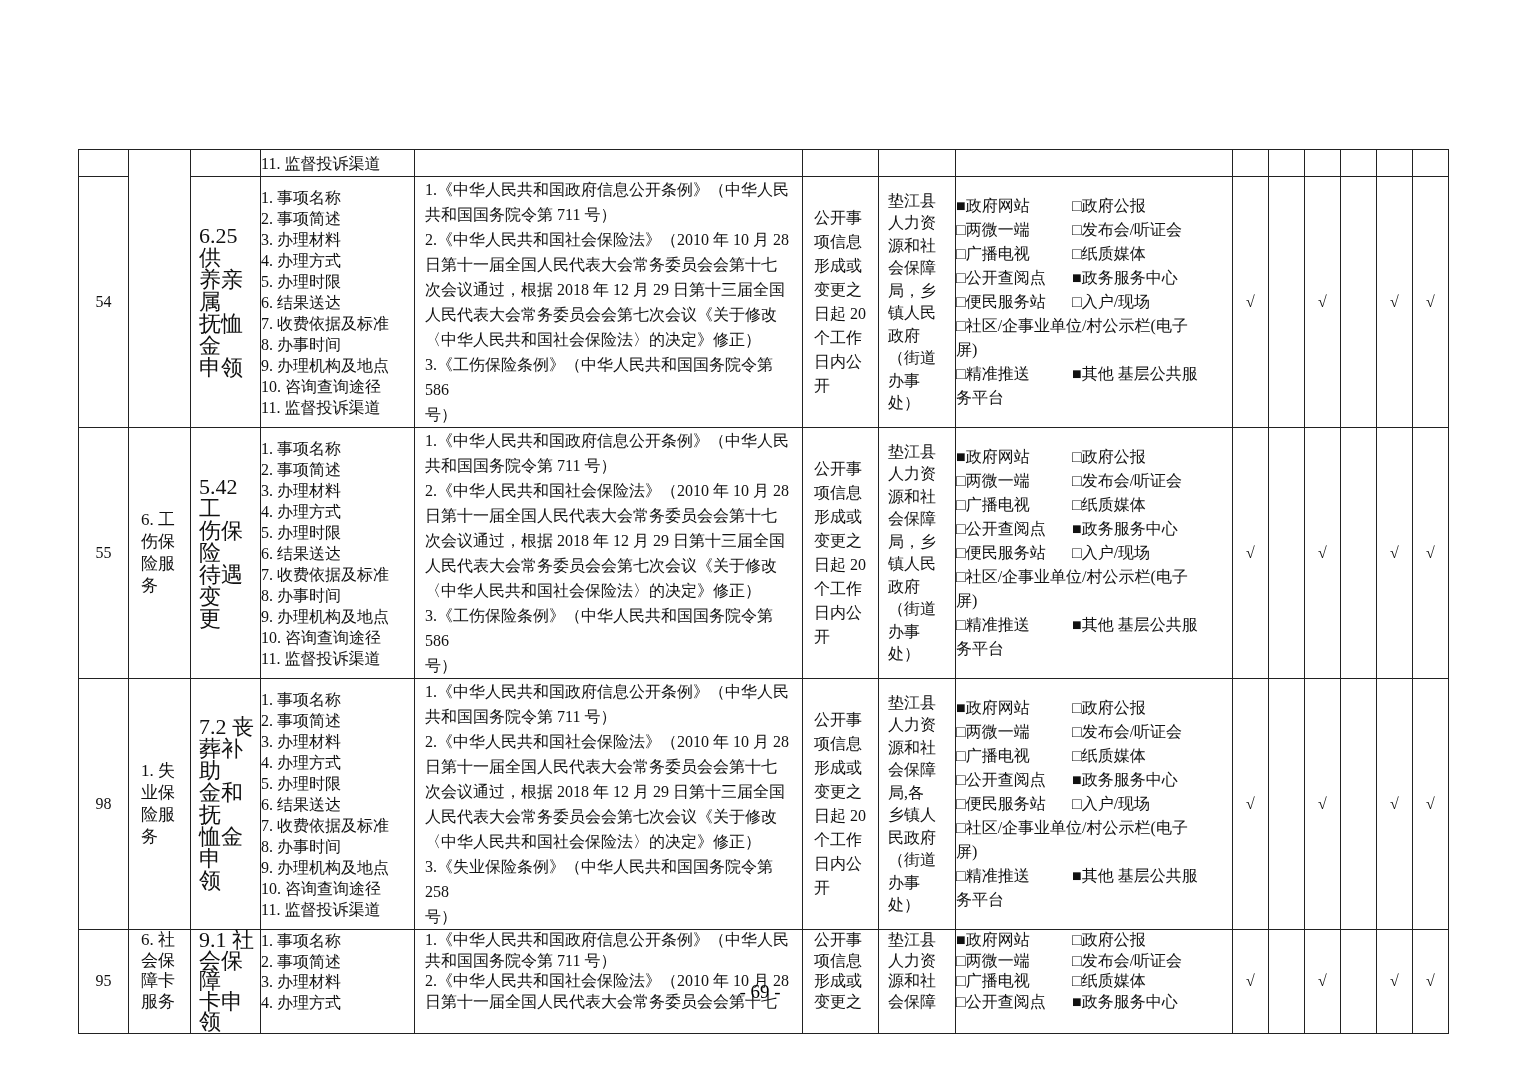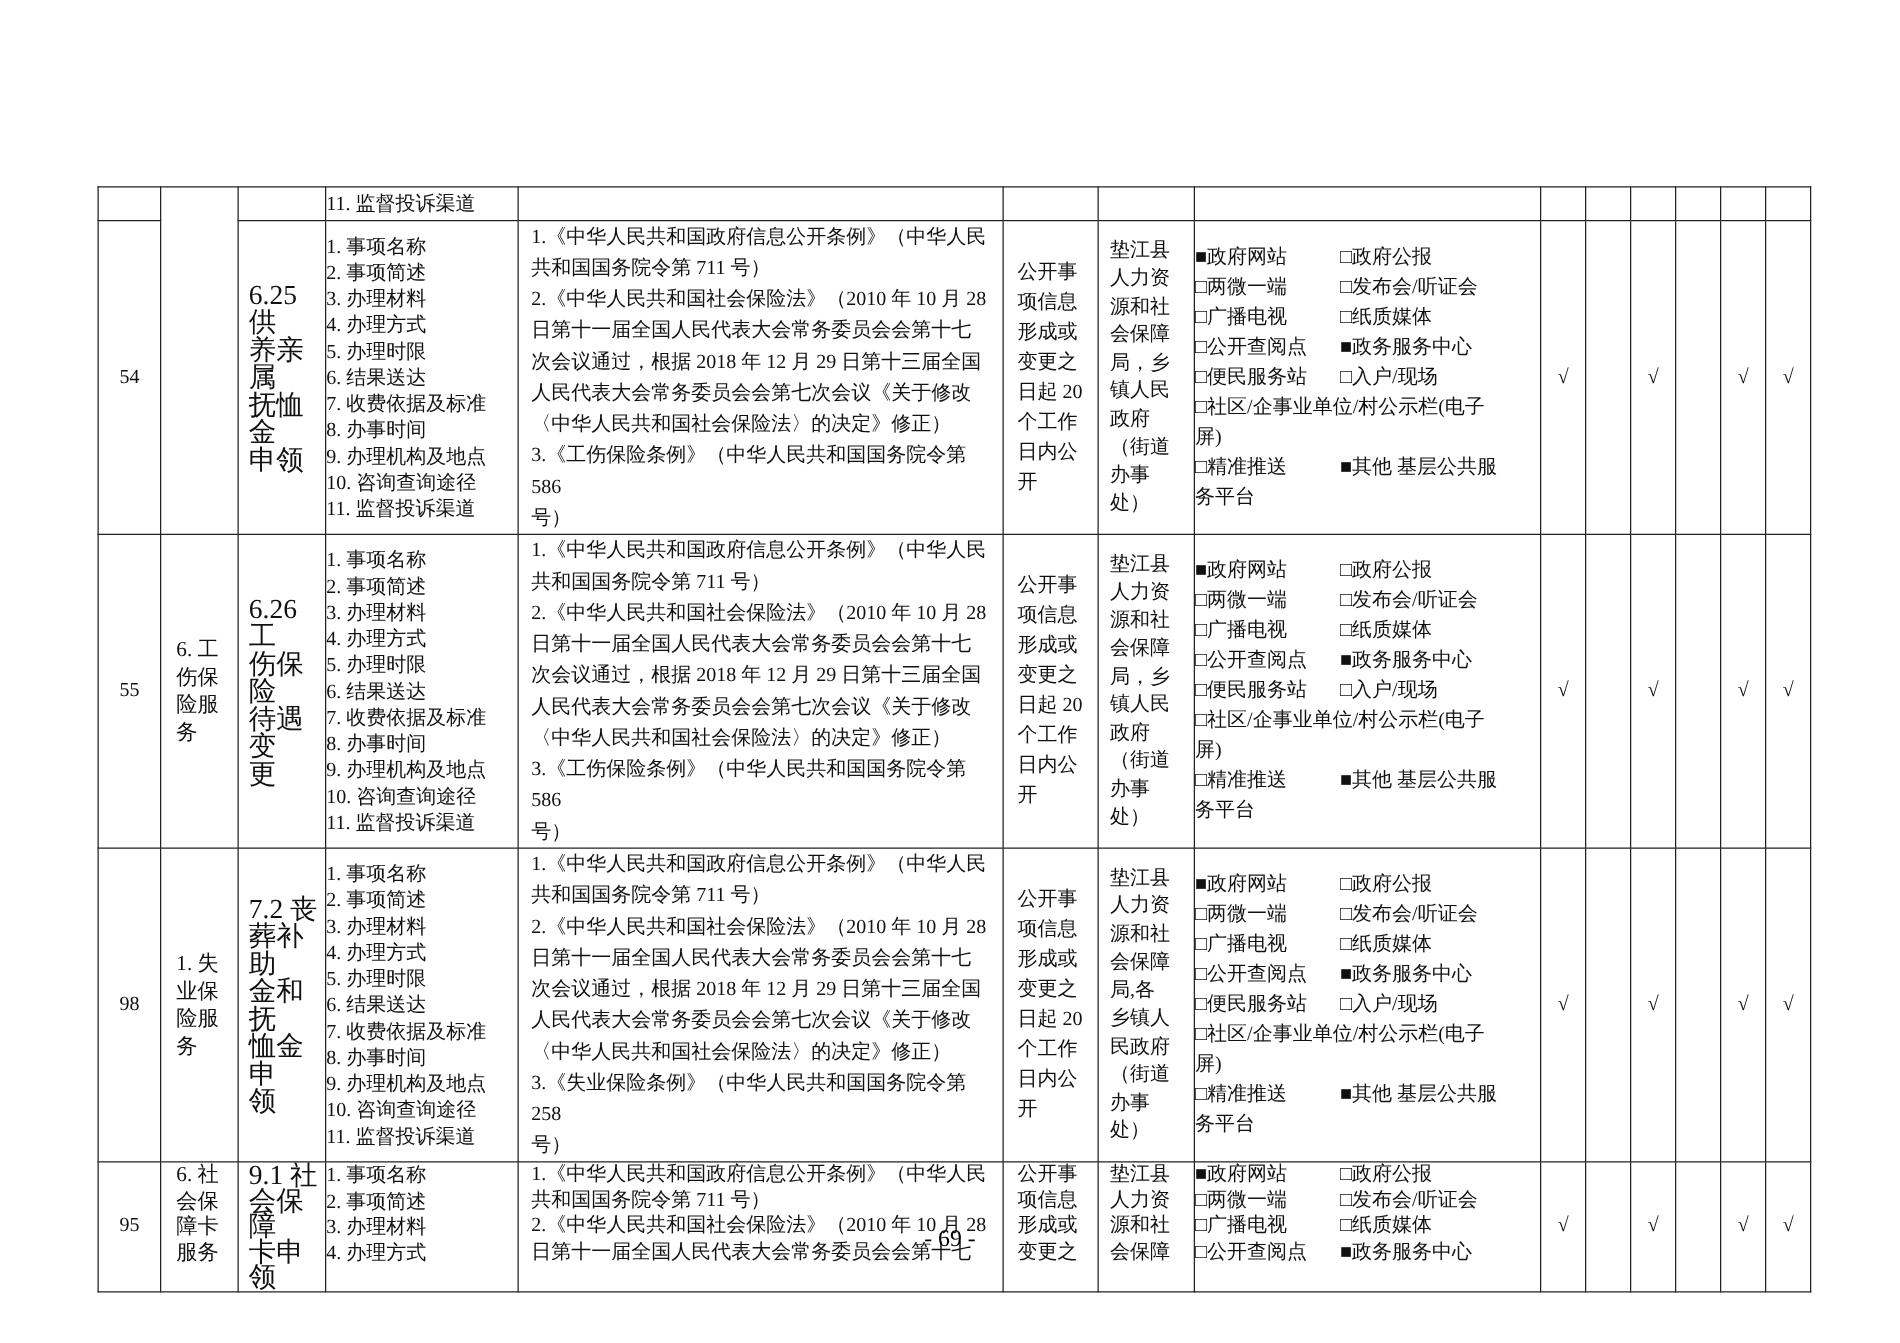--- a/index.html
+++ b/index.html
@@ -172,21 +172,21 @@
       <td class="c-num">
             <div>55</div>
           </td>
       <td class="c-cat">
             <div class="pre">6. 工
 伤保
 险服
 务</div>
           </td>
       <td class="c-item">
-            <div class="pre">6.26 工
+            <div class="pre">5.42 工
 伤保险
 待遇变
 更</div>
           </td>
       <td class="c-list">
         <div class="li">1. 事项名称</div>
         <div class="li">2. 事项简述</div>
         <div class="li">3. 办理材料</div>
         <div class="li">4. 办理方式</div>
         <div class="li">5. 办理时限</div>

